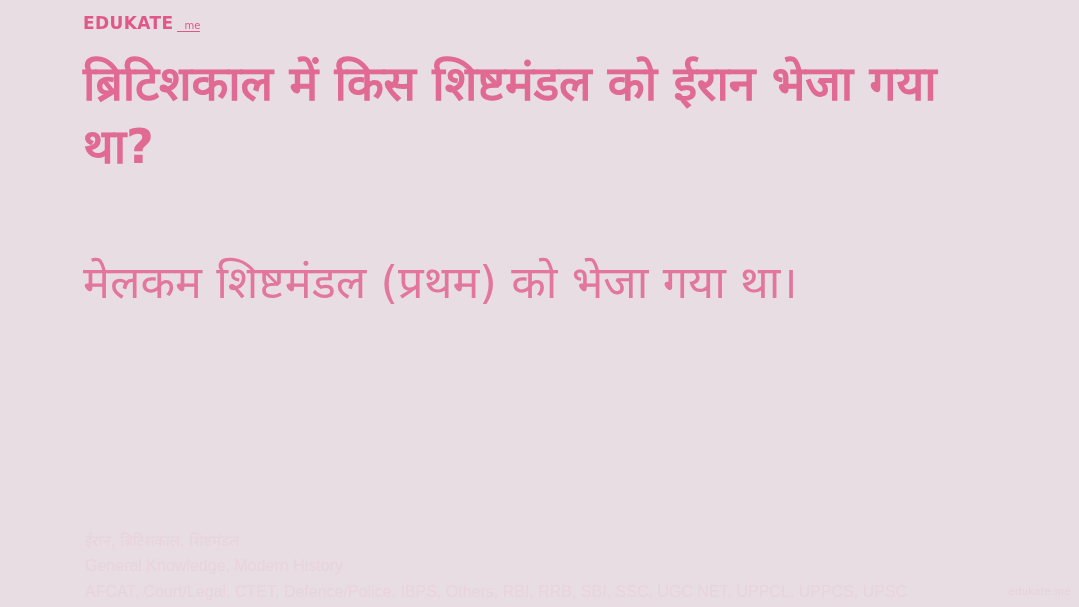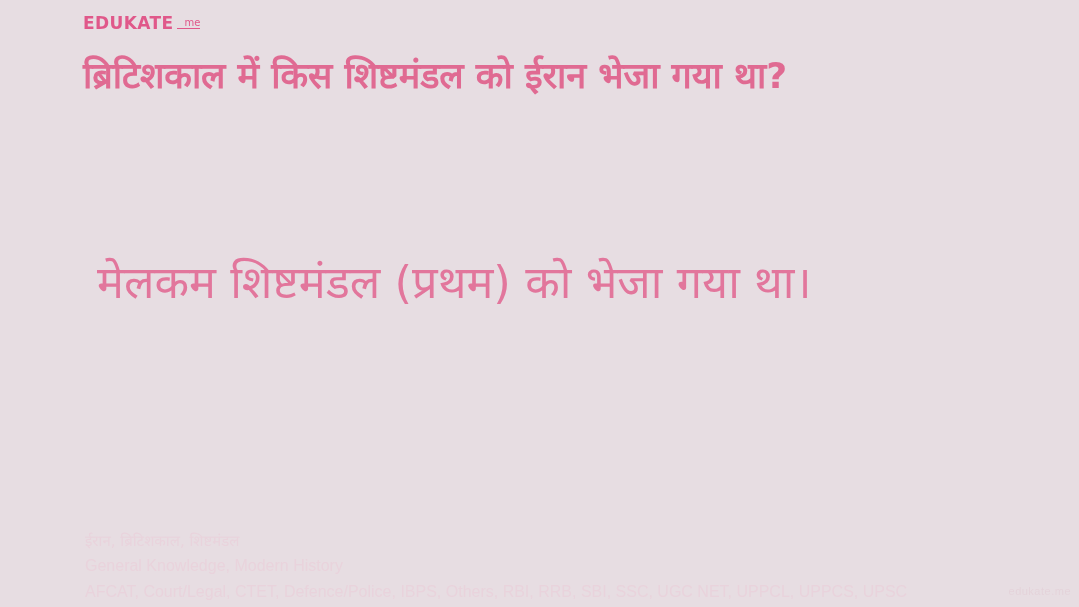--- a/index.html
+++ b/index.html
@@ -22,21 +22,21 @@
     background: #e7dde2;
     box-sizing: border-box;
   }
 
   
   .brand {
     position: absolute;
     left: 83px;
     top: 15px;
     display: flex;
-    align-items: center;
+    align-items: flex-end;
     line-height: 1;
     user-select: none;
   }
   .brand-main {
     font-family: "DejaVu Sans", sans-serif;
     font-weight: bold;
     font-size: 17px;
     letter-spacing: 0.4px;
     color: #e0588a;
   }
@@ -54,30 +54,30 @@
   }
 
   
   .question {
     position: absolute;
     left: 83px;
     top: 52px;
     width: 880px;
     font-family: "DejaVu Sans", sans-serif;
     font-weight: bold;
-    font-size: 36px;
+    font-size: 48px;
     line-height: 1.32;
     color: #e06a92;
     letter-spacing: -0.2px;
   }
 
   
   .answer {
     position: absolute;
-    left: 97px;
+    left: 83px;
     top: 250px;
     width: 880px;
     font-family: "DejaVu Sans", sans-serif;
     font-weight: normal;
     font-size: 45px;
     line-height: 1.45;
     color: #e2769c;
   }
 
   

